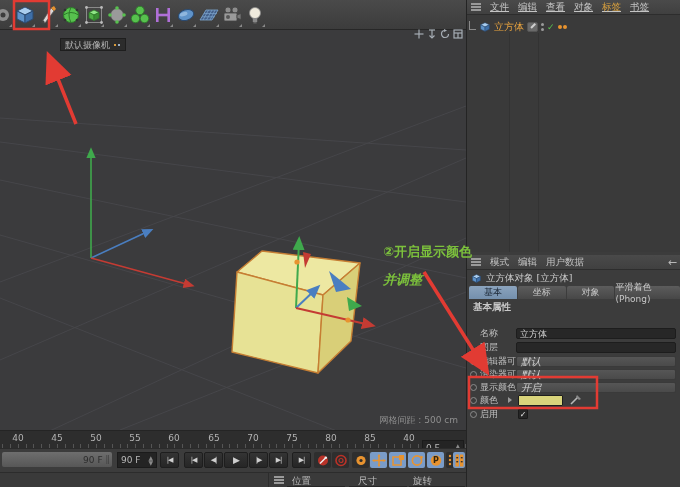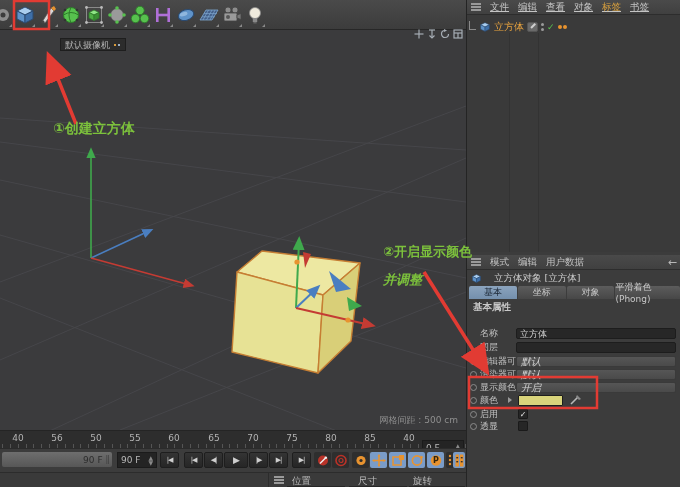--- a/index.html
+++ b/index.html
@@ -84,21 +84,21 @@
   .pencil-box { width:11px; height:10px; background:#6a6a6a; border-radius:2px; border:1px solid #555; position:relative; }
   .pencil-box::after { content:""; position:absolute; left:2px; top:2px; width:6px; height:1.5px;
                        background:#cfcfcf; transform:rotate(-45deg); }
   .visdots { display:flex; flex-direction:column; gap:2px; }
   .visdots i { width:3px; height:3px; border-radius:50%; background:#9a9a9a; }
   .om-check { color:#59c24e; font-size:9px; font-weight:bold; }
   .tagdots { display:flex; gap:1px; }
   .tagdots i { width:4px; height:4px; border-radius:50%; background:#e8932f; }
   .back-arrow { margin-left:auto; color:#b8b8b8; font-size:11px; }
   .am-header { position:absolute; left:0; top:271px; width:214px; height:14px; display:flex; align-items:center;
-               gap:12px; padding:0 4px; font-size:9.5px; color:#cccccc; }
+               gap:4px; padding:0 4px; font-size:9.5px; color:#cccccc; }
   .am-tabs { position:absolute; left:2px; top:286px; width:211px; height:13px; display:flex; gap:1px; }
   .tab { flex:1; background:linear-gradient(#5c5c5c,#474747); color:#c8c8c8; font-size:9px;
          display:flex; align-items:center; justify-content:center; border-radius:2px 2px 0 0; }
   .tab.active { background:linear-gradient(#8ba3bd,#7490ad); color:#15202e; }
   .tab.wide { flex:1.35; }
   .am-section { position:absolute; left:6px; top:301px; font-size:9.5px; font-weight:bold; color:#c9c9c9;text-align:right; }
   .iconset { position:absolute; left:2px; top:313px; width:210px; height:11px; background:#333;
              border:1px solid #2b2b2b; color:#b5b5b5; font-size:9px; display:flex; align-items:center; gap:4px;
              padding:0 4px; }
   .iconset .tri { width:0; height:0; border-left:4px solid #999; border-top:3px solid transparent;
@@ -303,28 +303,27 @@
       <span class="nbtn">
         <svg width="10" height="10" viewBox="0 0 10 10" fill="none" stroke="#a6adb5" stroke-width="1.2">
             <rect x="1" y="1" width="8" height="8"></rect>
             <line x1="1" y1="4" x2="9" y2="4"></line>
             <line x1="5" y1="4" x2="5" y2="9"></line>
           </svg>
         </span>
     </div>
 
     <div class="grid-label">网格间距 : 500 cm</div>
-    <div class="ann ann1">①创建立方体</div>
     <div class="ann ann2a">②开启显示颜色</div>
     <div class="ann ann2b">并调整</div>
   </div>
 
   <div class="ruler">
     <span class="tick" style="left:11px">40</span>
-    <span class="tick" style="left:50px">56</span>
+    <span class="tick" style="left:50px">45</span>
     <span class="tick" style="left:89px">50</span>
     <span class="tick" style="left:128px">55</span>
     <span class="tick" style="left:167px">60</span>
     <span class="tick" style="left:207px">65</span>
     <span class="tick" style="left:246px">70</span>
     <span class="tick" style="left:285px">75</span>
     <span class="tick" style="left:324px">80</span>
     <span class="tick" style="left:363px">85</span>
     <span class="tick" style="left:402px">40</span>
     <div class="framebox" style="left:422px; top:9px; width:42px; height:15px;">
@@ -530,25 +529,20 @@
             <line x1="2" y1="10" x2="9" y2="3" stroke="#b8b8b8" stroke-width="1.6"></line>
             <polygon points="8,1 12,5 10,6 7,3" fill="#8a8a8a"></polygon>
           </svg>
       </span>
     </div>
     <div class="arow" style="top:408px;">
       <span class="ring"></span>
       <span class="lbl">启用</span>
       <span class="cbox">✓</span>
     </div>
-    <div class="arow" style="top:420px;">
-      <span class="ring"></span>
-      <span class="lbl">透显</span>
-      <span class="cbox"></span>
-    </div>
   </div>
 
   <svg class="overlay" width="680" height="487" viewBox="0 0 680 487">
     <defs>
       <marker id="ah-red" markerWidth="10" markerHeight="10" refX="5" refY="4" orient="auto">
         <path d="M0,0 L9,4 L0,8 z" fill="#E23B33"></path>
       </marker>
     </defs>
     <rect x="14" y="1" width="35" height="28" fill="none" stroke="#E23B33" stroke-width="2.5"></rect>
     <line x1="76" y1="124" x2="52" y2="64" stroke="#E23B33" stroke-width="3.5" marker-end="url(#ah-red)"></line>

